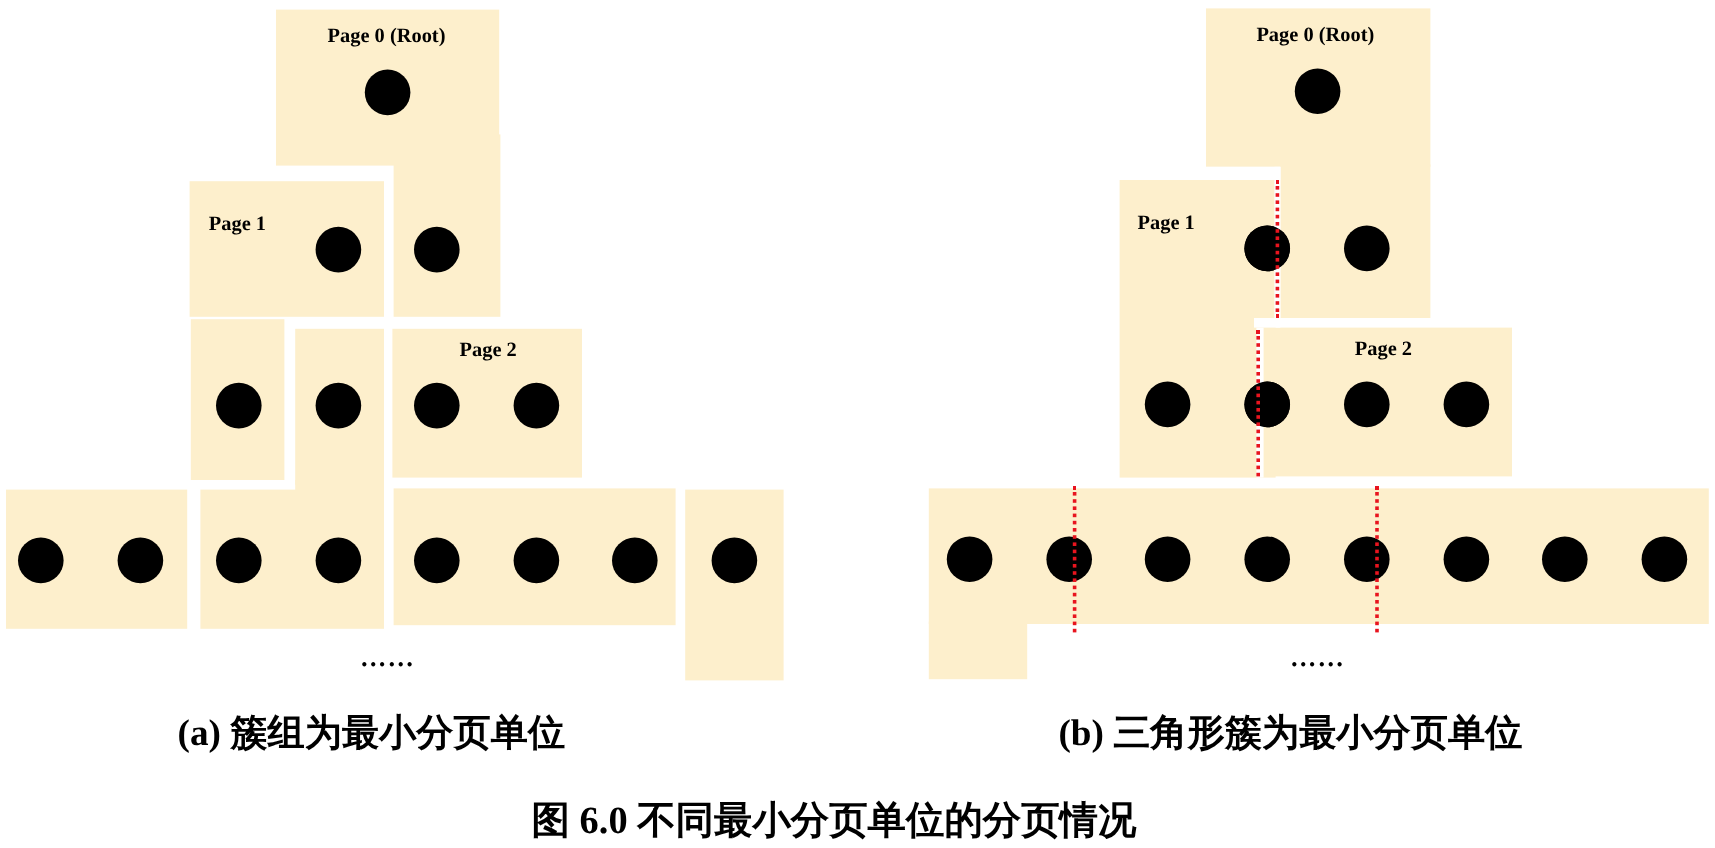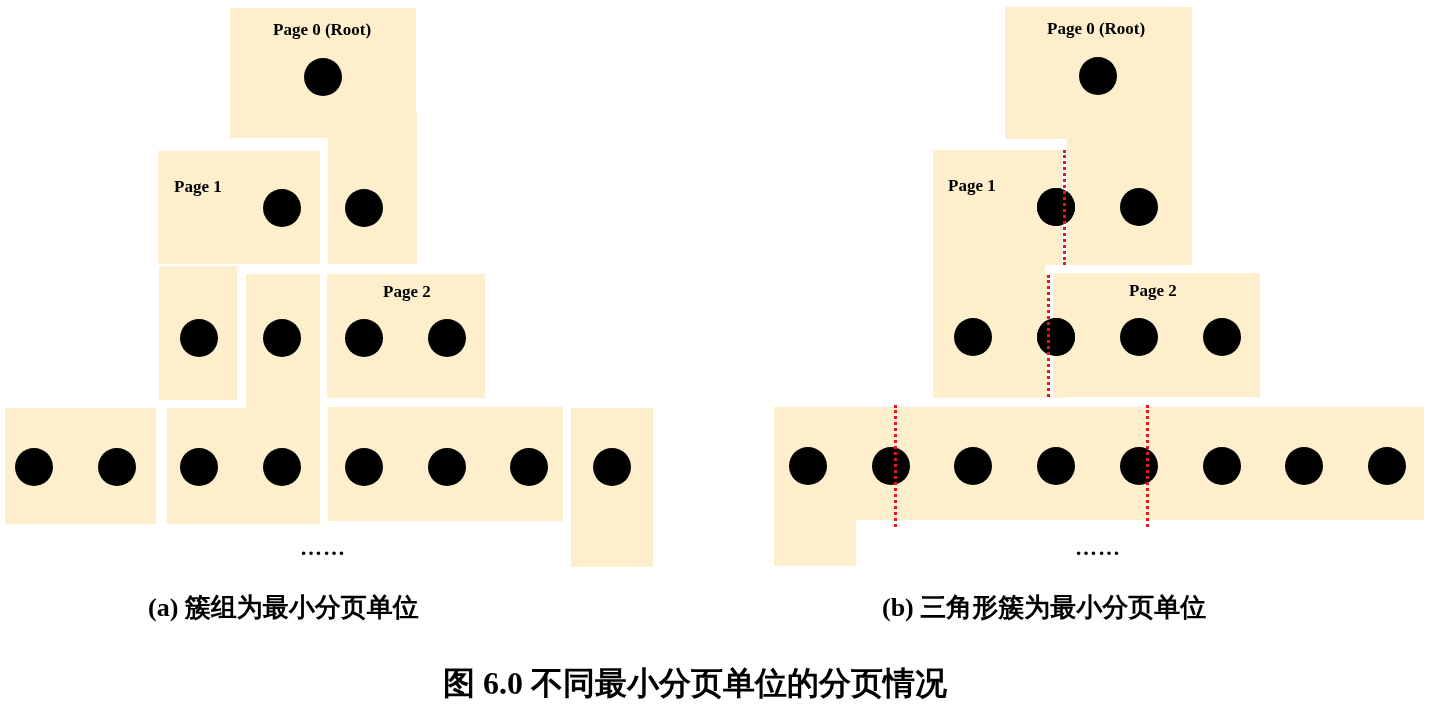--- a/index.html
+++ b/index.html
@@ -4,21 +4,21 @@
 <style>
   html, body { margin: 0; padding: 0; background: #ffffff; }
   body { width: 1429px; height: 707px; position: relative; overflow: hidden;
          font-family: "Liberation Serif", "DejaVu Serif", serif; }
   .figure { position: absolute; left: 0; top: 0; width: 1135px; height: 707px; }
   .page-rect { position: absolute; background: #fdefcc; }
   .node { position: absolute; width: 38px; height: 38px; border-radius: 50%; background: #000; }
   .page-label { position: absolute; font-weight: bold; font-size: 17px; color: #000; white-space: nowrap; }
   .ellipsis { position: absolute; font-weight: bold; font-size: 22px; color: #000; letter-spacing: 1px; line-height: 10px; }
   .cut-line { position: absolute; width: 0; border-left: 3px dotted #e8141e; }
-  .caption { position: absolute; font-weight: bold; font-size: 26px; color: #000; white-space: nowrap;
+  .caption { position: absolute; font-weight: bold; font-size: 31px; color: #000; white-space: nowrap;
              font-family: "Liberation Serif", "DejaVu Serif", serif; }
   .figure-title { position: absolute; font-weight: bold; font-size: 32px; color: #000; white-space: nowrap; }
 </style>
 </head>
 <body>
 
 <div class="figure">
 
   <div>
 

